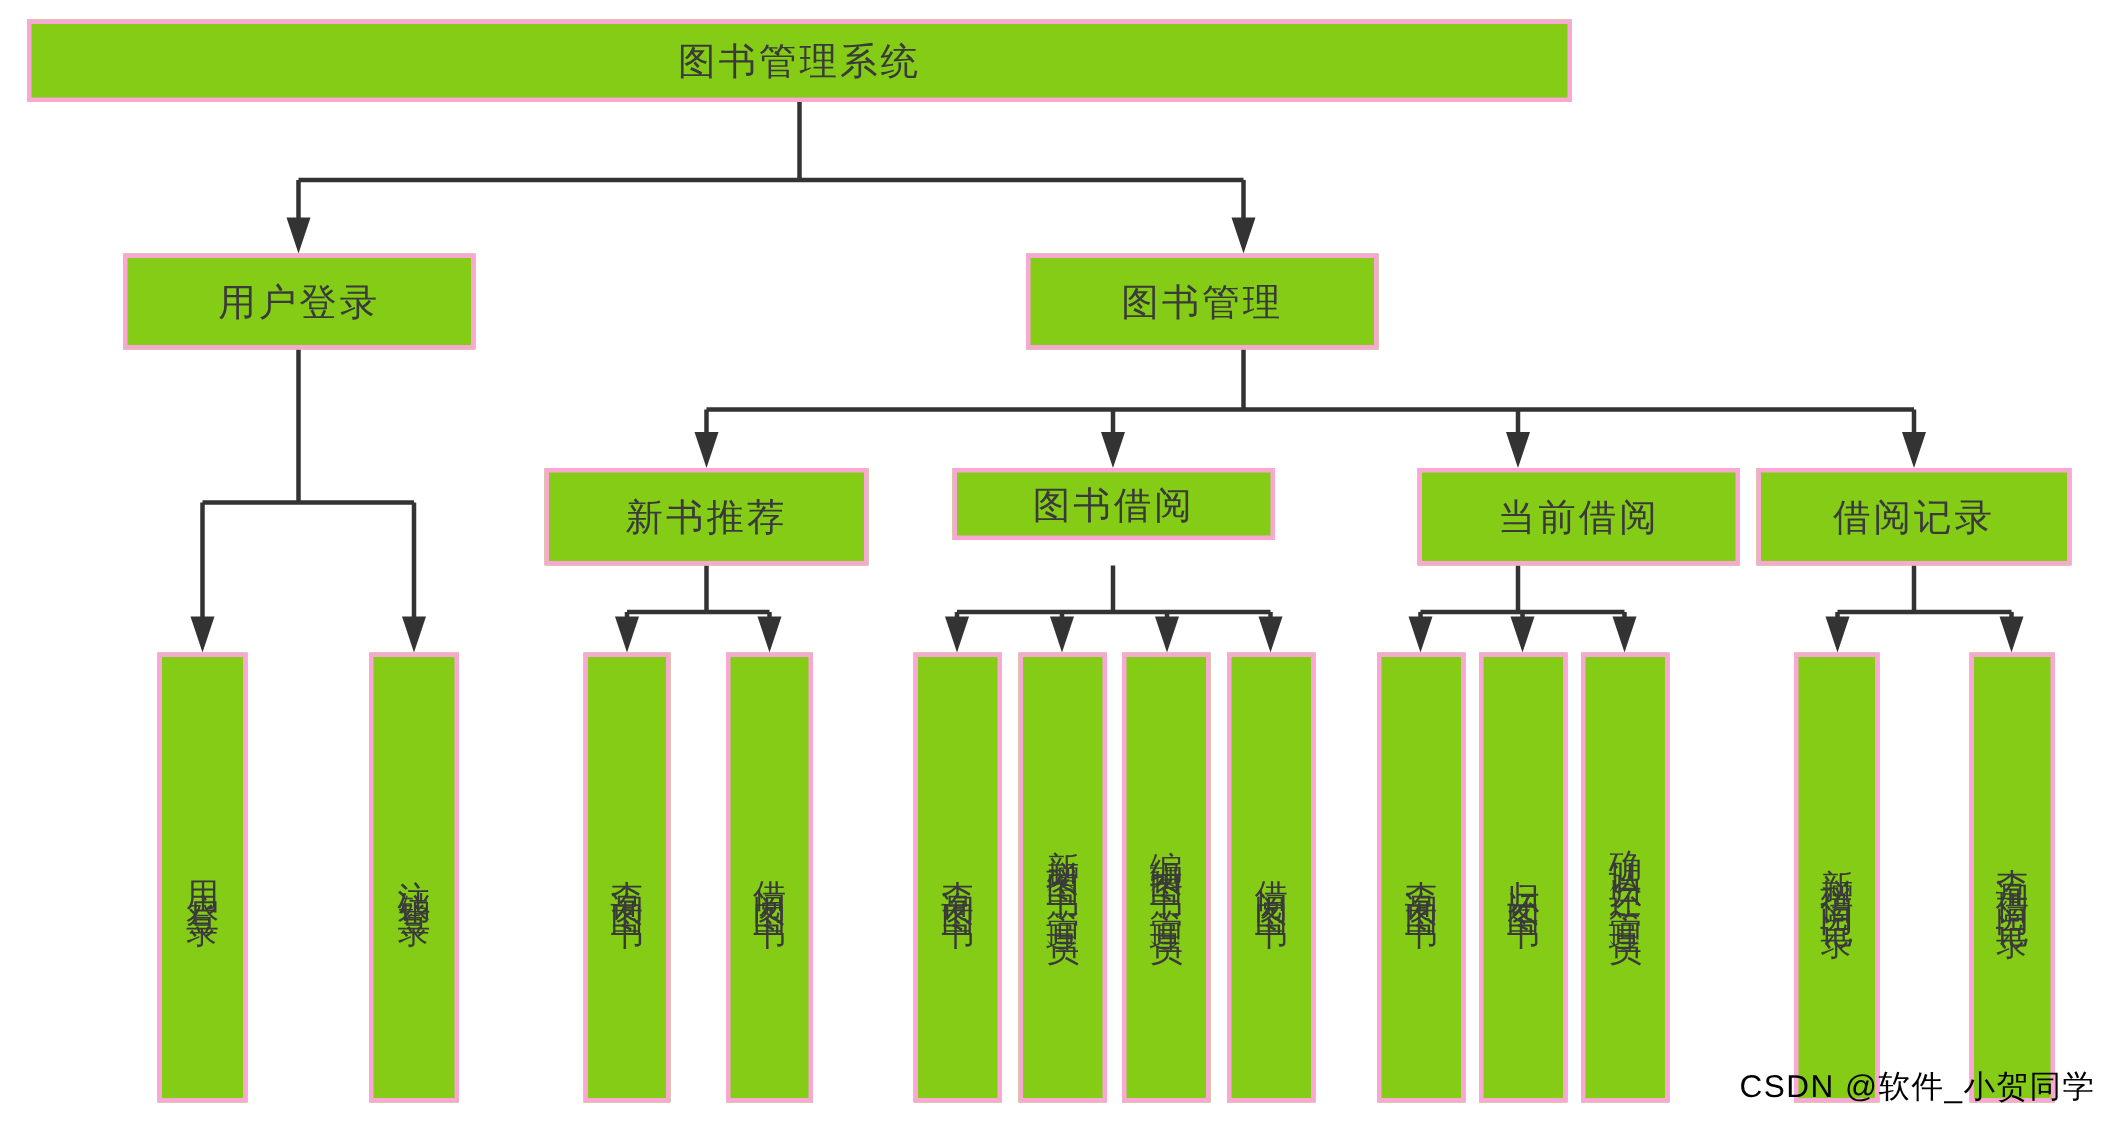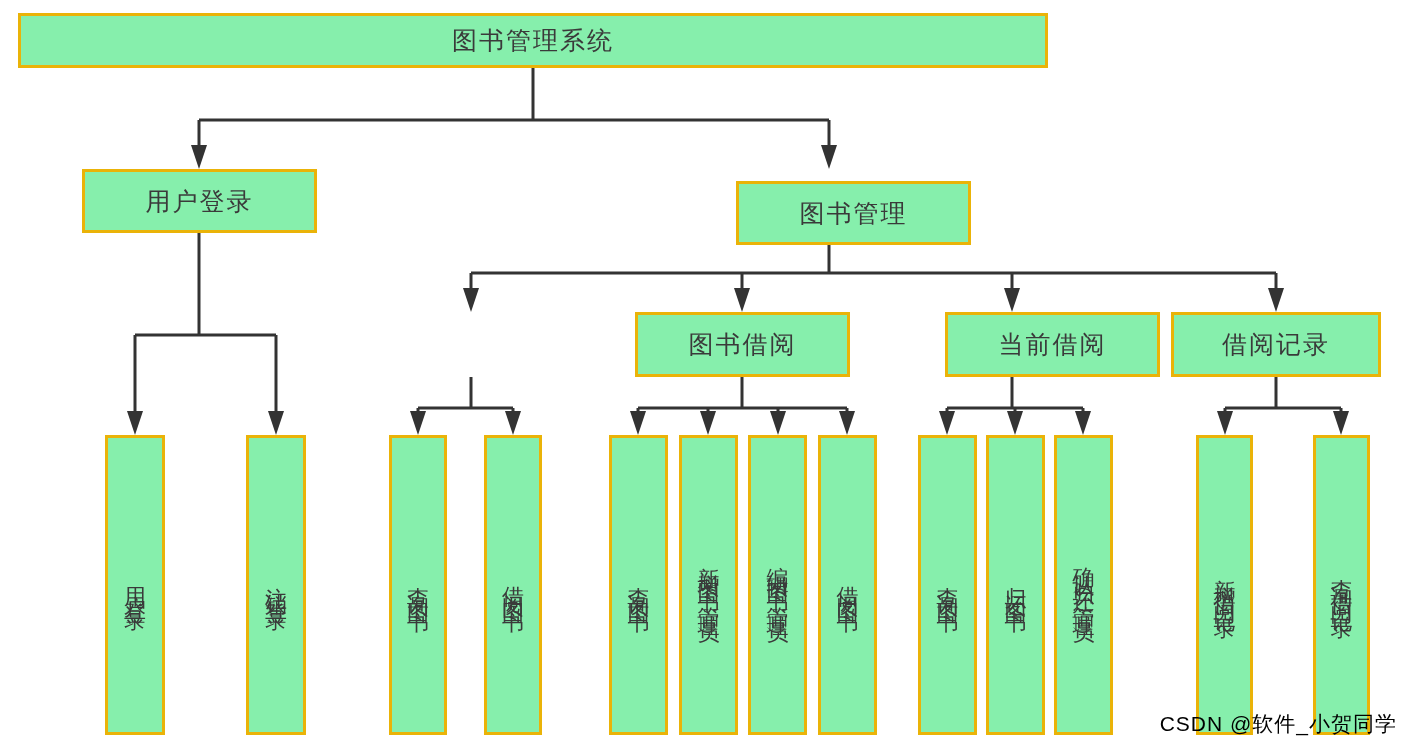--- a/index.html
+++ b/index.html
@@ -7,22 +7,22 @@
     position: relative;
     width: 1405px;
     height: 747px;
     background: #ffffff;
     font-family: "Liberation Sans", sans-serif;
     overflow: hidden;
   }
   svg.connectors { position: absolute; left: 0; top: 0; }
   .node {
     position: absolute;
-    background: #86efac;
-    border: 3px solid #eab308;
+    background: #84cc16;
+    border: 3px solid #f9a8d4;
     box-sizing: border-box;
     display: flex;
     align-items: center;
     justify-content: center;
     color: #3a3a3a;
   }
   .node.h { font-size: 25px; letter-spacing: 2px; white-space: nowrap; }
   .node.v span {
     writing-mode: vertical-rl;
     text-orientation: mixed;
@@ -115,25 +115,28 @@
     </g>
   </svg>
 
   <div class="node h" style="left:18px; top:13px; width:1030px; height:55px;">
     <span>图书管理系统</span>
   </div>
 
   <div class="node h" style="left:82px; top:169px; width:235px; height:64px;">
     <span>用户登录</span>
   </div>
-  <div class="node h" style="left:736px; top:169px; width:235px; height:64px;margin-top:12px;">
+  <div class="node h" style="left:684px; top:169px; width:235px; height:64px;">
     <span>图书管理</span>
   </div>
 
-  <div class="node h" style="left:635px; top:312px; width:215px; height:65px;">
+  <div class="node h" style="left:363px; top:312px; width:216px; height:65px;">
+    <span>新书推荐</span>
+  </div>
+  <div class="node h" style="left:635px; top:312px; width:215px; height:48px;">
     <span>图书借阅</span>
   </div>
   <div class="node h" style="left:905px; top:312px; width:215px; height:65px;margin-left:40px;">
     <span>当前借阅</span>
   </div>
   <div class="node h" style="left:1171px; top:312px; width:210px; height:65px;">
     <span>借阅记录</span>
   </div>
 
   <div class="node v" style="left:105px; top:435px; width:60px; height:300px;">

